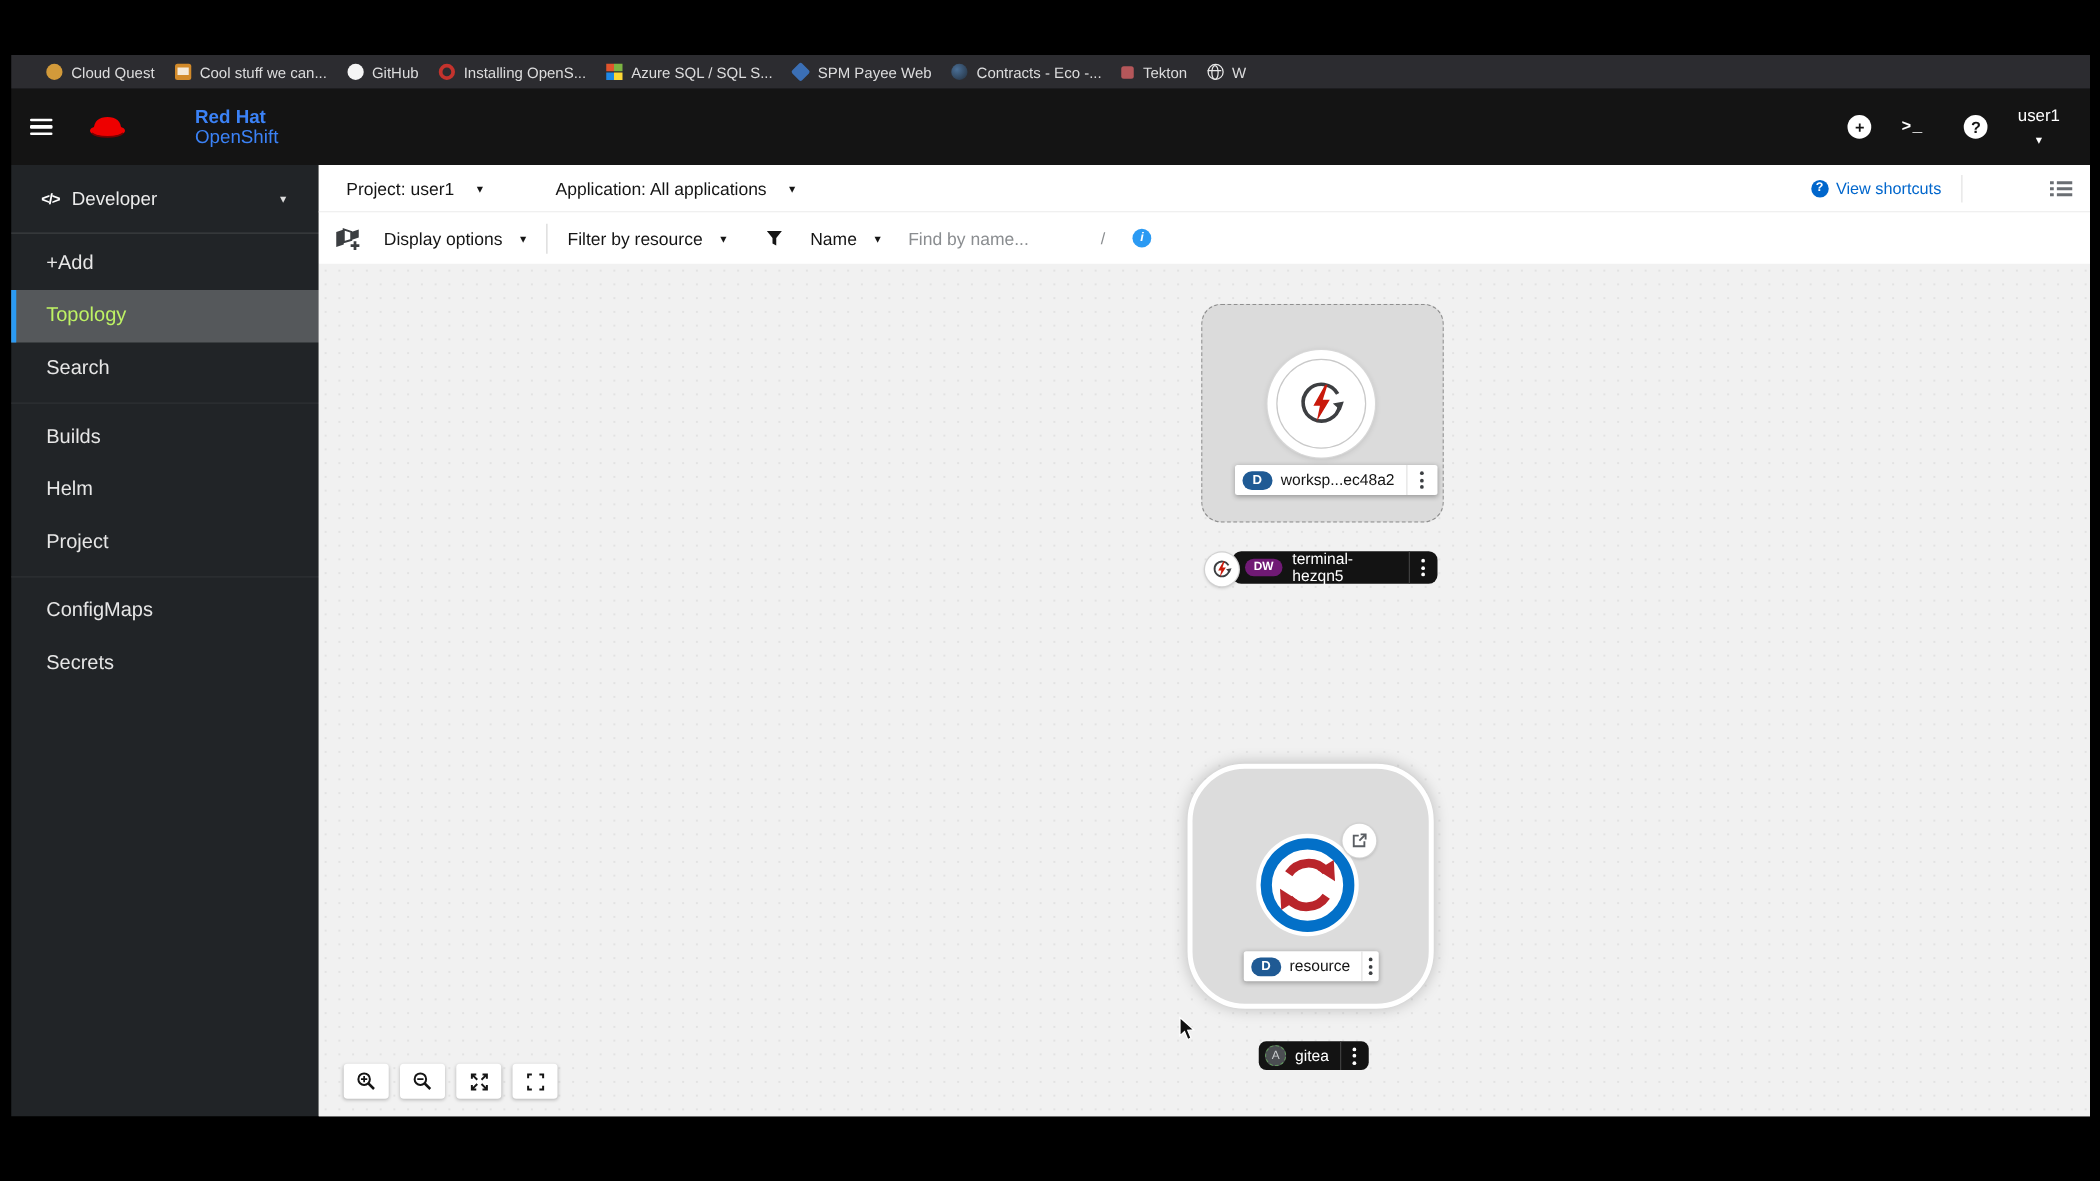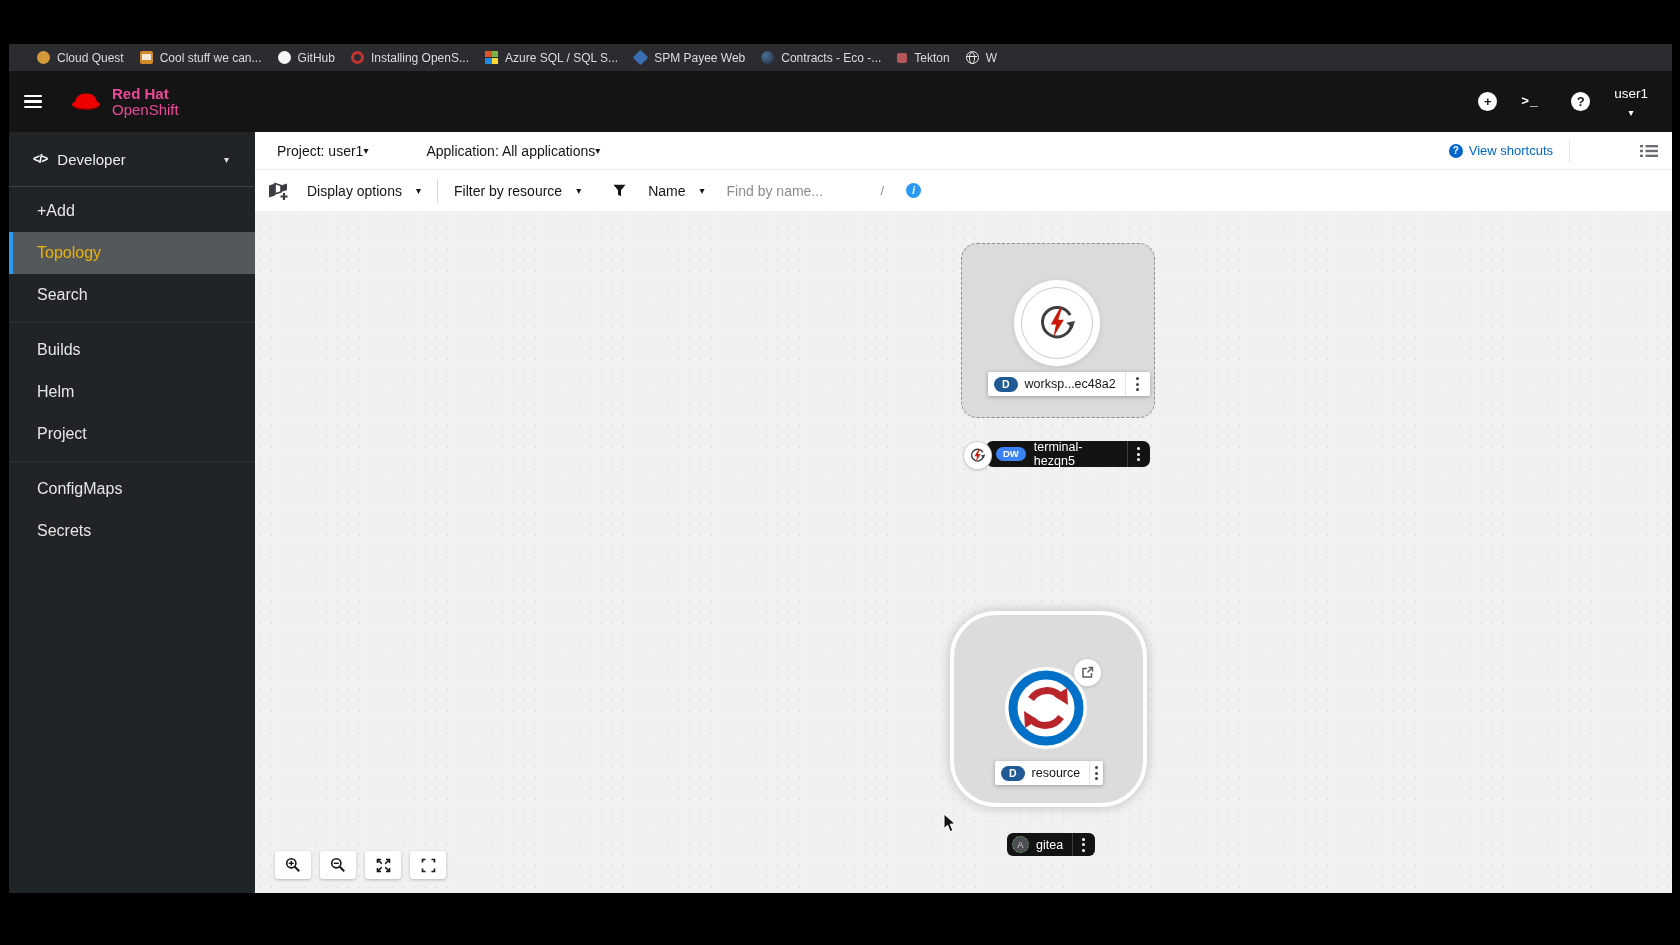--- a/index.html
+++ b/index.html
@@ -28,49 +28,49 @@
     border:1px solid #e8e8e8; border-radius:50%; }
   .ico-globe::after { content:""; position:absolute; left:-0.5px; top:4px; width:10.5px; height:1px; background:#e8e8e8; }
 
   
   .masthead { position:absolute; left:9px; top:71px; width:1663px; height:61px; background:#141414;
     display:flex; align-items:center; }
   .hamburger { margin-left:15px; width:18px; height:13px; display:flex; flex-direction:column;
     justify-content:space-between; cursor:pointer; }
   .hamburger span { height:2.4px; background:#fff; border-radius:1px; }
   .brand { display:flex; align-items:center; gap:9px; margin-left:27px; }
-  .brand-text { color:#ec4899; line-height:16px; font-size:15px; }
+  .brand-text { color:#3b82f6; line-height:16px; font-size:15px;margin-left:44px; }
   .brand-text .b1 { font-weight:bold; }
   .mast-right { margin-left:auto; display:flex; align-items:center; margin-right:24px; gap:24px; }
   .mast-icon { width:19px; height:19px; border-radius:50%; background:#fff; color:#141414;
     display:flex; align-items:center; justify-content:center; font-size:13px; font-weight:bold; cursor:pointer; }
   .mast-terminal { color:#fff; font-family:"Liberation Mono", monospace; font-size:13px; font-weight:bold;
     letter-spacing:1px; cursor:pointer; width:26px; }
   .user-menu { color:#fff; font-size:13.5px; display:flex; align-items:center; gap:6px; cursor:pointer;flex-direction:column; }
   .caret-light { color:#fff; font-size:10px; }
 
   
   .main { position:absolute; left:9px; top:132px; width:1663px; height:761px; display:flex; }
   .sidebar { width:246px; background:#212427; color:#ececec; flex:none; }
   .perspective { height:55px; border-bottom:1px solid #3c3f42; display:flex; align-items:center;
     padding:0 26px 0 24px; gap:10px; cursor:pointer; }
   .persp-icon { font-size:12px; font-weight:bold; color:#fff; letter-spacing:-1px; }
   .persp-label { font-size:15px; }
   .persp-caret { margin-left:auto; font-size:10px; color:#ddd; }
   .nav-item { height:42px; display:flex; align-items:center; padding-left:24px; font-size:16px;
     color:#e6e6e6; cursor:pointer; border-left:4px solid transparent; }
-  .nav-item.active { background:#55585b; border-left:4px solid #2b9af3; color:#eab308; }
+  .nav-item.active { background:#55585b; border-left:4px solid #2b9af3; color:#bef264; }
   .nav-divider { height:1px; background:#2e3134; margin:6px 0; }
 
   .content { flex:1; display:flex; flex-direction:column; background:#fff; }
 
   
   .context-bar { height:38px; display:flex; align-items:center; border-bottom:1px solid #ececec;
     padding:0 14px 0 22px; background:#fff; flex:none; }
-  .ctx-dd { display:flex; align-items:center; font-size:14px; color:#151515; cursor:pointer; }
+  .ctx-dd { display:flex; align-items:center; gap:18px; font-size:14px; color:#151515; cursor:pointer; }
   .caret-dark { font-size:10px; color:#151515; }
   .ctx-app { margin-left:58px; }
   .ctx-right { margin-left:auto; display:flex; align-items:center; }
   .shortcut-link { display:flex; align-items:center; gap:6px; color:#0066cc; font-size:13px; cursor:pointer; }
   .q-badge { width:14px; height:14px; border-radius:50%; background:#0066cc; color:#fff; font-size:10px;
     font-weight:bold; display:flex; align-items:center; justify-content:center; }
   .ctx-vdiv { width:1px; height:22px; background:#e3e3e3; margin:0 70px 0 16px; }
   .list-toggle { cursor:pointer; display:flex; }
 
   
@@ -104,21 +104,21 @@
     border-radius:9px; padding:1.5px 8px; line-height:12px; }
   .pill-divider { width:1px; align-self:stretch; background:#e4e4e4; margin-left:9px; }
   .kebab { width:24px; align-self:stretch; display:flex; flex-direction:column; align-items:center;
     justify-content:center; gap:2.5px; cursor:pointer; }
   .kebab i { width:3px; height:3px; border-radius:50%; background:#3c3f42; }
 
   .dark-pill { position:absolute; height:26px; display:flex; align-items:center; background:#131313;
     border-radius:7px; font-size:12.5px; color:#fff; cursor:pointer; }
   .dark-pill .pill-divider { background:#3e3e3e; }
   .dark-pill .kebab i { background:#fff; }
-  .dw-badge { margin:0 8px 0 10px; background:#3b82f6; color:#fff; font-size:9.5px; font-weight:bold;
+  .dw-badge { margin:0 8px 0 10px; background:#701a75; color:#fff; font-size:9.5px; font-weight:bold;
     border-radius:8px; padding:2px 7px; line-height:10px; }
   .app-badge { margin:0 7px 0 5px; width:17px; height:17px; border-radius:50%; background:#4b4e52;
     border:1px dashed #5f8f5c; color:#c9cccf; font-size:9.5px; display:flex; align-items:center;
     justify-content:center; }
 
   .decorator { position:absolute; width:27px; height:27px; background:#fff; border-radius:50%;
     box-shadow:0 0 0 1px #d2d2d2, 0 1px 3px rgba(0,0,0,.25); display:flex; align-items:center;
     justify-content:center; cursor:pointer; z-index:3; }
 
   .pm-node { position:absolute; left:695px; top:400px; width:197px; height:196px; background:#dcdcdc;

